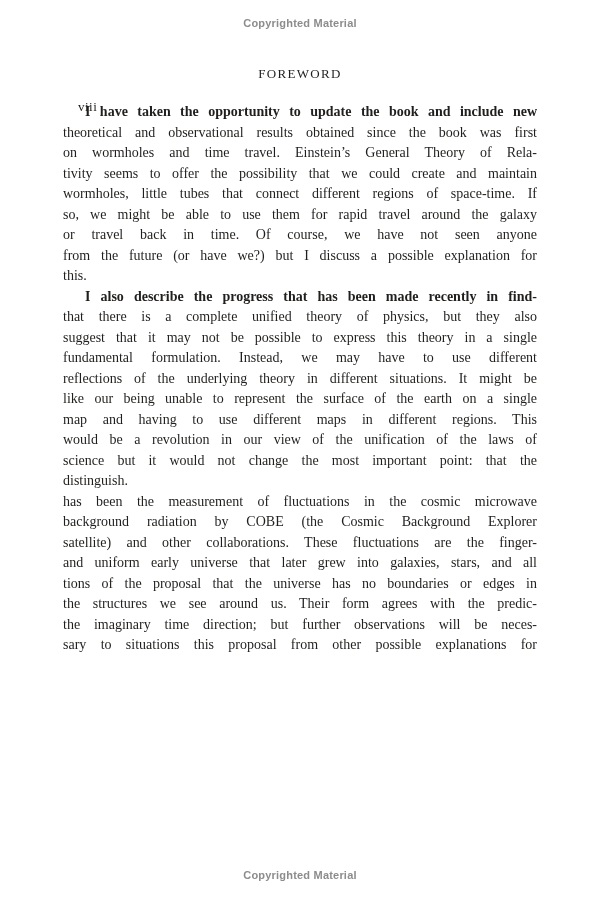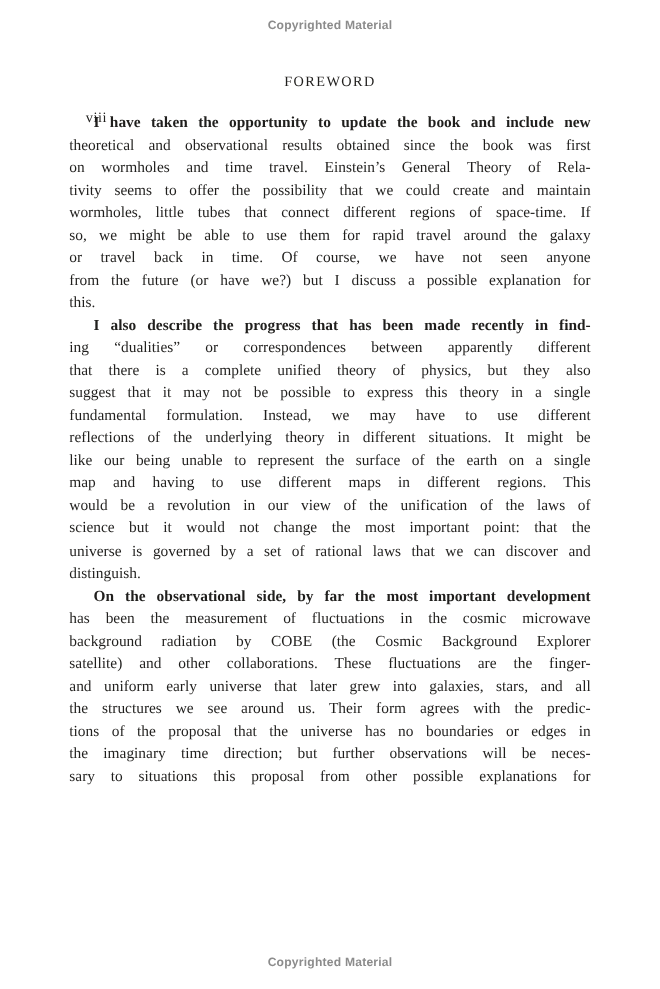--- a/index.html
+++ b/index.html
@@ -70,40 +70,37 @@
         <div class="line">on wormholes and time travel. Einstein’s General Theory of Rela-</div>
         <div class="line">tivity seems to offer the possibility that we could create and maintain</div>
         <div class="line">wormholes, little tubes that connect different regions of space-time. If</div>
         <div class="line">so, we might be able to use them for rapid travel around the galaxy</div>
         <div class="line">or travel back in time. Of course, we have not seen anyone</div>
         <div class="line">from the future (or have we?) but I discuss a possible explanation for</div>
         <div class="line last">this.</div>
       </div>
       <div class="paragraph">
         <div class="line first">I also describe the progress that has been made recently in find-</div>
-        <div class="line">ing “dualities” or correspondences between apparently different</div>
         <div class="line">that there is a complete unified theory of physics, but they also</div>
         <div class="line">suggest that it may not be possible to express this theory in a single</div>
         <div class="line">fundamental formulation. Instead, we may have to use different</div>
         <div class="line">reflections of the underlying theory in different situations. It might be</div>
         <div class="line">like our being unable to represent the surface of the earth on a single</div>
         <div class="line">map and having to use different maps in different regions. This</div>
         <div class="line">would be a revolution in our view of the unification of the laws of</div>
         <div class="line">science but it would not change the most important point: that the</div>
-        <div class="line">universe is governed by a set of rational laws that we can discover and</div>
         <div class="line last">distinguish.</div>
       </div>
       <div class="paragraph">
-        <div class="line first">On the observational side, by far the most important development</div>
         <div class="line">has been the measurement of fluctuations in the cosmic microwave</div>
         <div class="line">background radiation by COBE (the Cosmic Background Explorer</div>
         <div class="line">satellite) and other collaborations. These fluctuations are the finger-</div>
         <div class="line">and uniform early universe that later grew into galaxies, stars, and all</div>
+        <div class="line">tions of the proposal that the universe has no boundaries or edges in</div>
         <div class="line">the structures we see around us. Their form agrees with the predic-</div>
-        <div class="line">tions of the proposal that the universe has no boundaries or edges in</div>
         <div class="line">the imaginary time direction; but further observations will be neces-</div>
         <div class="line">sary to situations this proposal from other possible explanations for</div>
       </div>
     </div>
 
   <div class="copyright bottom">Copyrighted Material</div>
 
 </div>
 
 </body></html>

